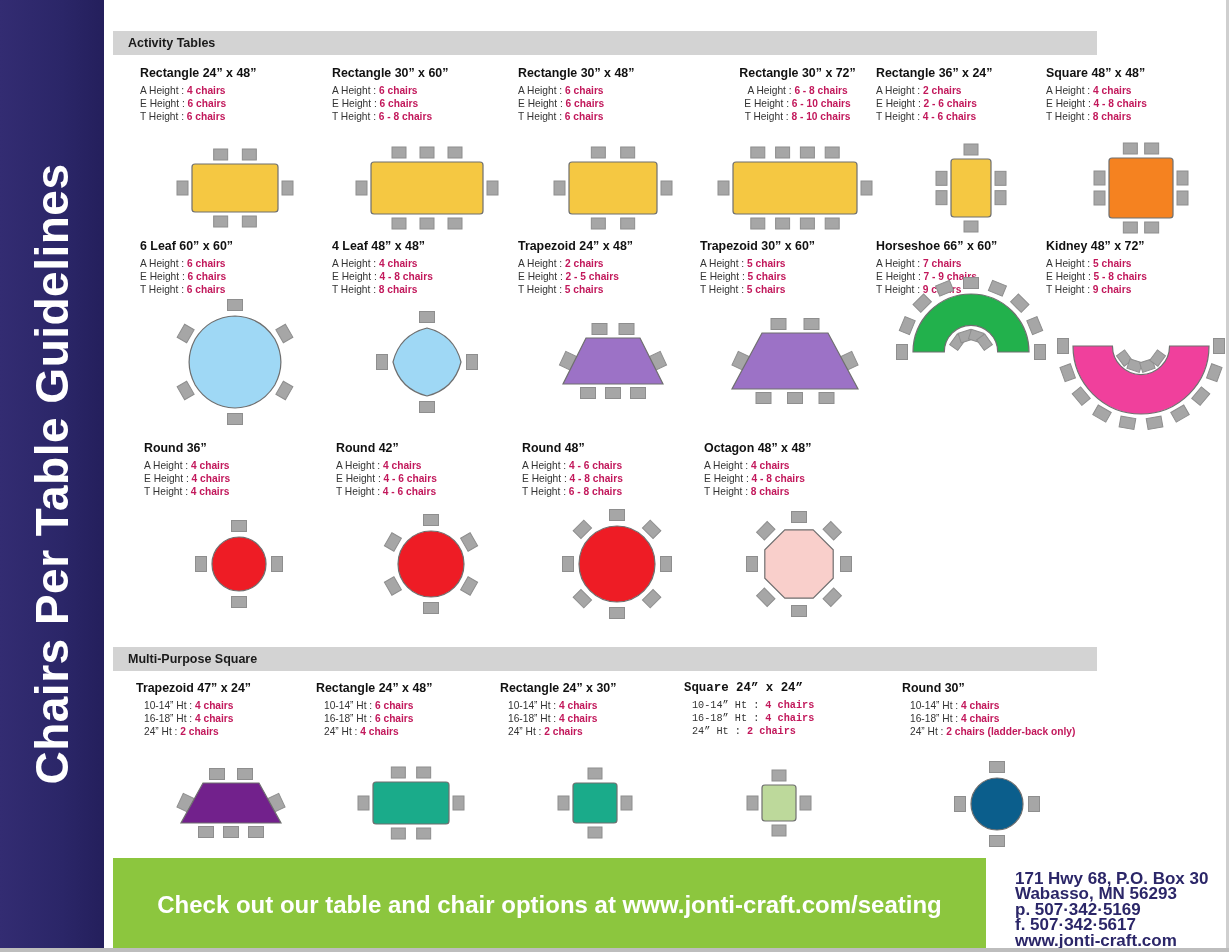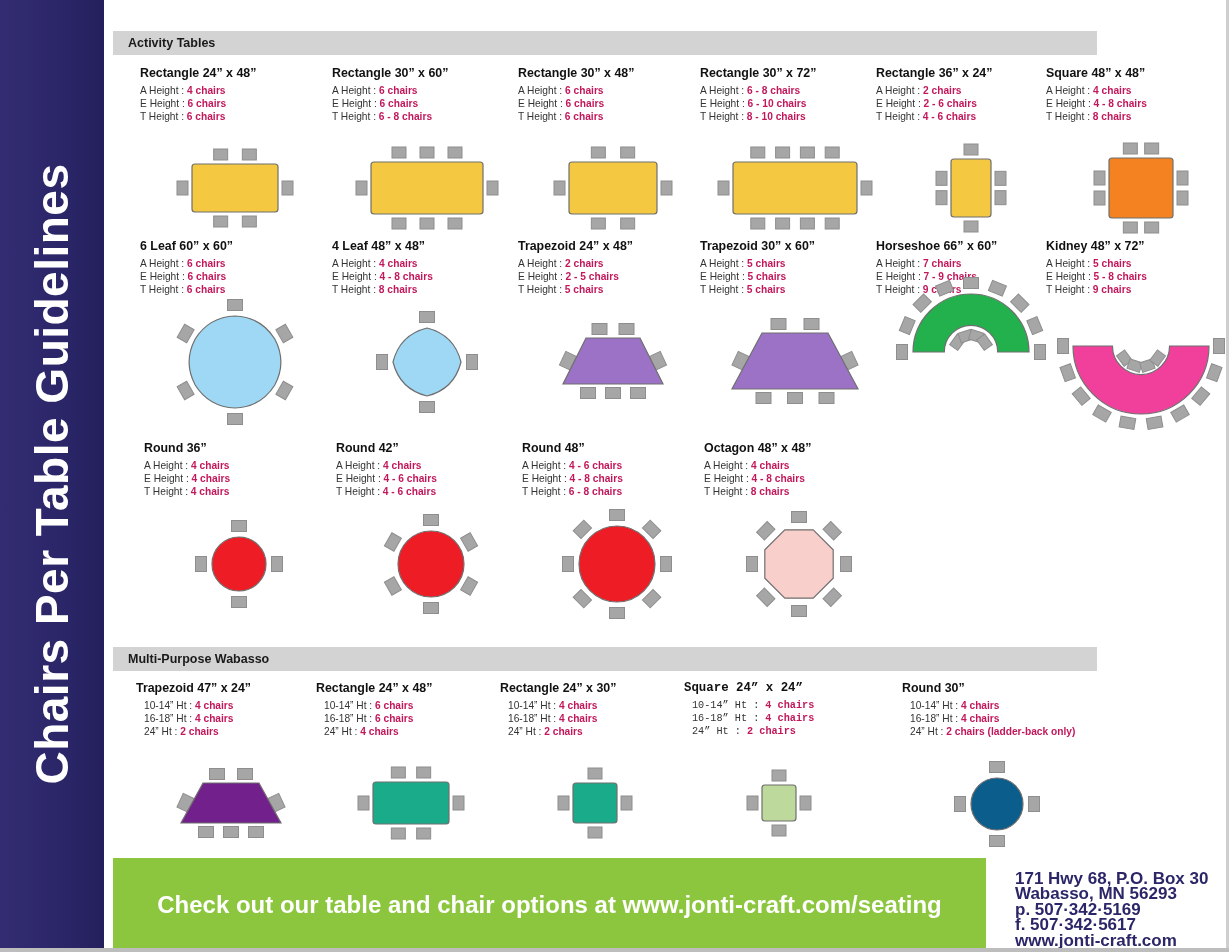--- a/index.html
+++ b/index.html
@@ -201,21 +201,21 @@
               <rect x="73.33333333333333" y="14" width="14" height="11" fill="#a6a6a6" stroke="#8e8e8e" stroke-width="1" transform="rotate(0 80.33333333333333 19.5)"></rect>
               <rect x="102.66666666666666" y="14" width="14" height="11" fill="#a6a6a6" stroke="#8e8e8e" stroke-width="1" transform="rotate(0 109.66666666666666 19.5)"></rect>
               <rect x="73.33333333333333" y="85" width="14" height="11" fill="#a6a6a6" stroke="#8e8e8e" stroke-width="1" transform="rotate(0 80.33333333333333 90.5)"></rect>
               <rect x="102.66666666666666" y="85" width="14" height="11" fill="#a6a6a6" stroke="#8e8e8e" stroke-width="1" transform="rotate(0 109.66666666666666 90.5)"></rect>
               <rect x="36" y="48" width="11" height="14" fill="#a6a6a6" stroke="#8e8e8e" stroke-width="1" transform="rotate(0 41.5 55)"></rect>
               <rect x="143" y="48" width="11" height="14" fill="#a6a6a6" stroke="#8e8e8e" stroke-width="1" transform="rotate(0 148.5 55)"></rect>
               <rect x="51" y="29" width="88" height="52" rx="3" fill="#f5c842" stroke="#6f6f6f" stroke-width="1.2"></rect>
             </svg>
           </div>
         </div>
-        <div class="cell" style="left: 596px; top: 0px;">
+        <div class="cell" style="left: 596px; top: 0px; text-align: center;">
           <div class="title">Rectangle 30” x 72”</div>
           <div class="specs">
             <div class="spec"><span>A Height :</span><span class="val"> 6 - 8 chairs</span></div>
             <div class="spec"><span>E Height :</span><span class="val"> 6 - 10 chairs</span></div>
             <div class="spec"><span>T Height :</span><span class="val"> 8 - 10 chairs</span></div>
           </div>
           <div class="figure">
             <svg width="190" height="110" viewBox="0 0 190 110" xmlns="http://www.w3.org/2000/svg">
               <rect x="50.8" y="14" width="14" height="11" fill="#a6a6a6" stroke="#8e8e8e" stroke-width="1" transform="rotate(0 57.8 19.5)"></rect>
               <rect x="75.6" y="14" width="14" height="11" fill="#a6a6a6" stroke="#8e8e8e" stroke-width="1" transform="rotate(0 82.6 19.5)"></rect>
@@ -474,21 +474,21 @@
               <rect x="54.26598128423227" y="83.73401871576775" width="15" height="11" fill="#a6a6a6" stroke="#8e8e8e" stroke-width="1" transform="rotate(225 61.76598128423227 89.23401871576775)"></rect>
               <rect x="40.5" y="50.50000000000001" width="15" height="11" fill="#a6a6a6" stroke="#8e8e8e" stroke-width="1" transform="rotate(270 48 56.00000000000001)"></rect>
               <rect x="54.26598128423226" y="17.265981284232268" width="15" height="11" fill="#a6a6a6" stroke="#8e8e8e" stroke-width="1" transform="rotate(315 61.76598128423226 22.765981284232268)"></rect>
               <polygon points="109.2,21.8 129.2,41.8 129.2,70.2 109.2,90.2 80.8,90.2 60.8,70.2 60.8,41.8 80.8,21.8" fill="#f9cfcb" stroke="#6f6f6f" stroke-width="1.2"></polygon>
             </svg>
           </div>
         </div>
       </div>
 
     <div class="section-bar" style="top:647px;">
-      <span>Multi-Purpose Wabasso</span>
+      <span>Multi-Purpose Square</span>
     </div>
 
     <div class="grid" id="grid-multipurpose" style="top:681px;">
         <div class="cell" style="left: 32px; top: 0px;">
           <div class="title">Trapezoid 47” x 24”</div>
           <div class="specs indent">
             <div class="spec"><span>10-14” Ht :</span><span class="val"> 4 chairs</span></div>
             <div class="spec"><span>16-18” Ht :</span><span class="val"> 4 chairs</span></div>
             <div class="spec"><span>24” Ht :</span><span class="val"> 2 chairs</span></div>
           </div>

